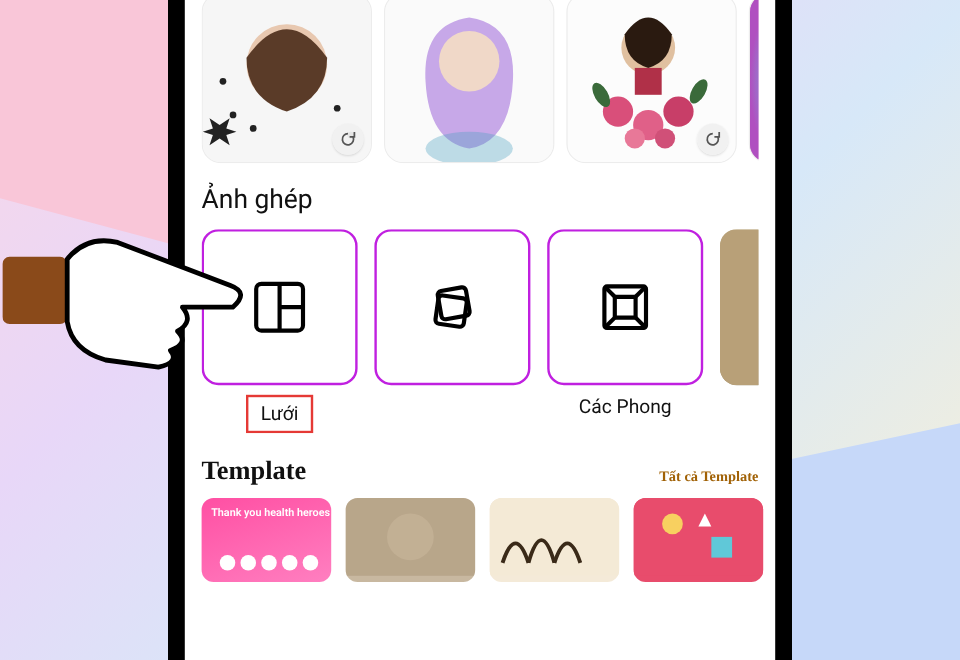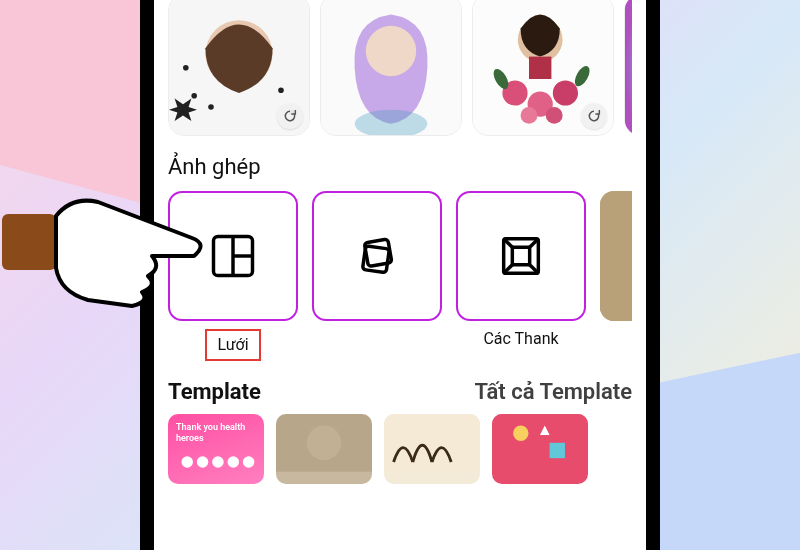--- a/index.html
+++ b/index.html
@@ -77,26 +77,26 @@
     background: linear-gradient(#cbbf9f,#a09070);
     position: relative; overflow:hidden;
   }
 
   .highlight-box {
     display: inline-block; padding: 4px 10px;
     border: 2.5px solid #e53935;
   }
 
   
-  .tmpl-head { display: flex; justify-content: space-between; align-items: flex-end; margin: 18px 0 10px; }
+  .tmpl-head { display: flex; justify-content: space-between; align-items: flex-end; margin: 18px 0 10px; font-family: Liberation Serif, serif; }
   .tmpl-title { font-size: 22px; font-weight: 700; color: #111; }
-  .tmpl-link { font-size: 22px; font-weight: 600; color: #404040; }
+  .tmpl-link { font-size: 12px; font-weight: 600; color: #a16207; }
 
   .tmpl-row { display: flex; gap: 12px; }
-  .tmpl { width: 96px; height: 70px; border-radius: 10px; flex: 0 0 auto; overflow:hidden; position:relative; }
+  .tmpl { width: 108px; height: 70px; border-radius: 10px; flex: 0 0 auto; overflow:hidden; position:relative; }
   .tmpl1 { background: linear-gradient(160deg,#ff4fa3,#ff7fc0); }
   .tmpl2 { background: #c8b8a0; }
   .tmpl3 { background: #f4ead8; }
   .tmpl4 { background: #e84c6c; }
   .tmpl1-txt { position:absolute; top:8px; left:8px; color:#fff; font-size:9px; font-weight:600; line-height:1.2; }
 
   
   .hand {
     position: absolute; left: 2px; top: 160px; z-index: 5;
     width: 210px; height: 160px;
@@ -208,21 +208,21 @@
             <div class="collage-card">
               <svg viewBox="0 0 48 48">
                 <rect x="8" y="8" width="32" height="32" rx="2"></rect>
                 <rect x="16" y="16" width="16" height="16" rx="1"></rect>
                 <line x1="8" y1="8" x2="16" y2="16"></line>
                 <line x1="40" y1="8" x2="32" y2="16"></line>
                 <line x1="8" y1="40" x2="16" y2="32"></line>
                 <line x1="40" y1="40" x2="32" y2="32"></line>
               </svg>
             </div>
-            <div class="collage-label">Các Thank</div>
+            <div class="collage-label">Các Phong</div>
           </div>
 
           <div class="collage-preview">
             <svg viewBox="0 0 100 100" style="width:100%;height:100%">
               <rect width="100" height="100" fill="#b8a078"></rect>
               <circle cx="60" cy="55" r="18" fill="#f0e8d8"></circle>
               <rect x="50" y="56" width="20" height="12" rx="4" fill="#fff"></rect>
               <path d="M40 40 Q60 20 80 40 Q80 60 60 66 Q40 60 40 40" fill="#3a2a18"></path>
             </svg>
           </div>

